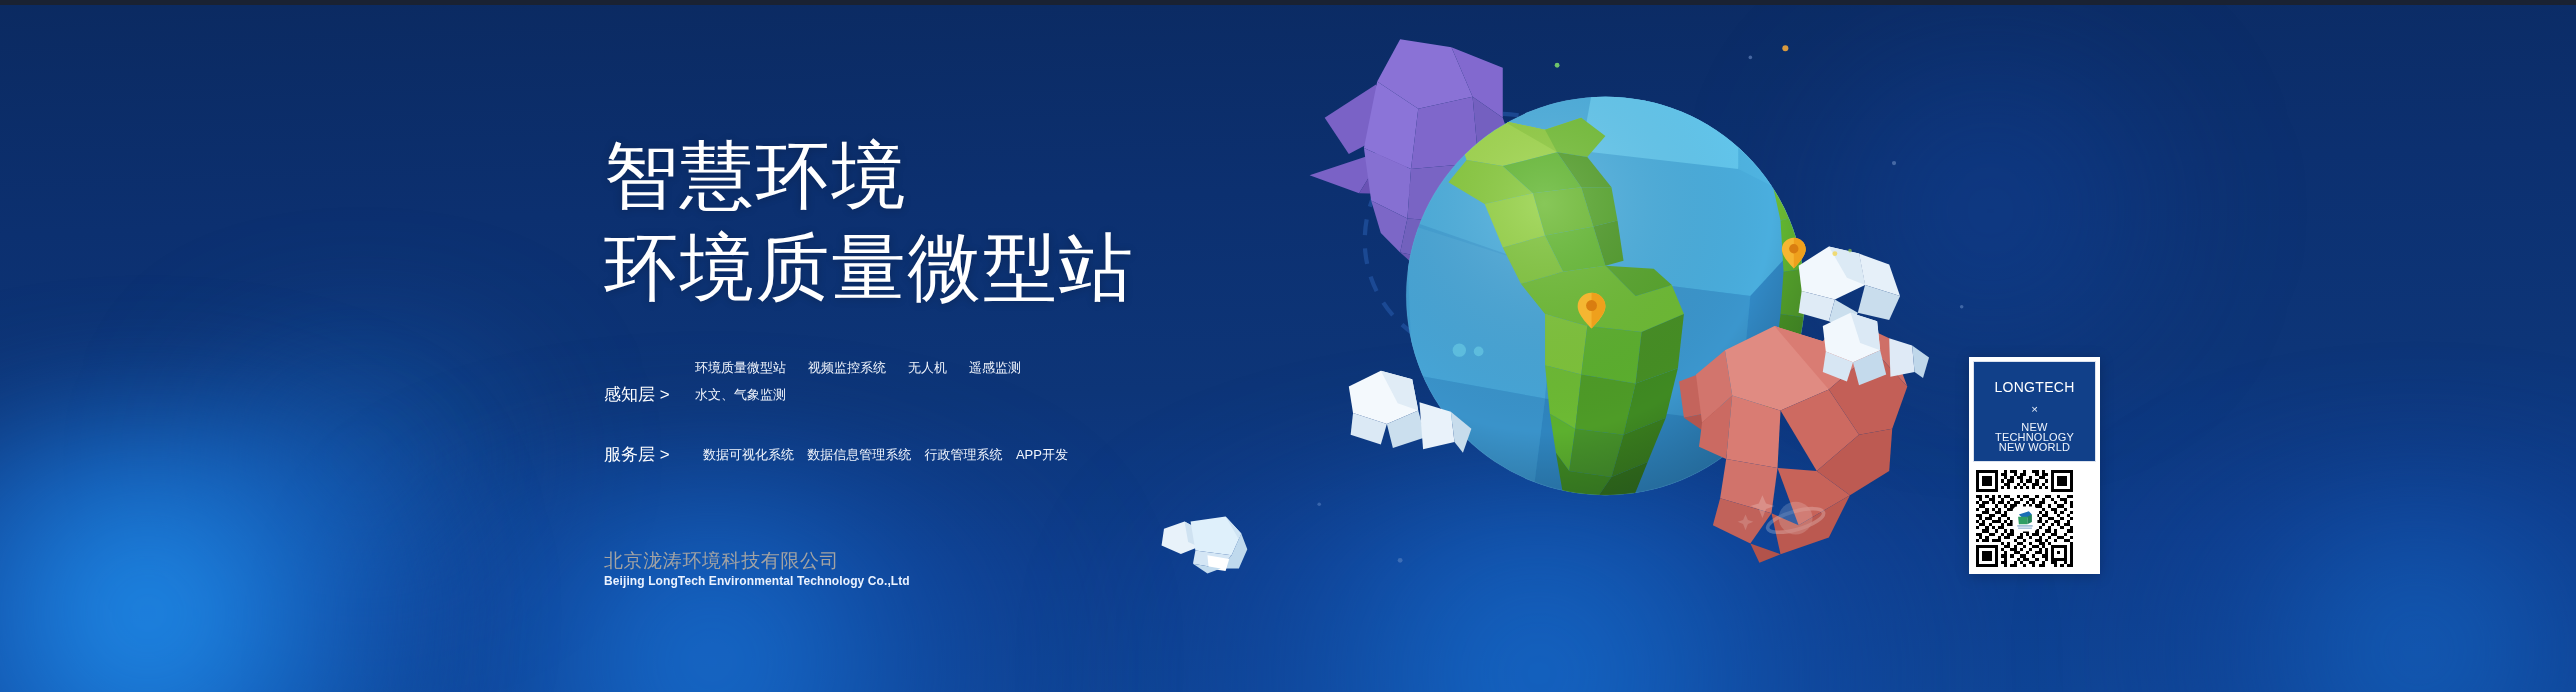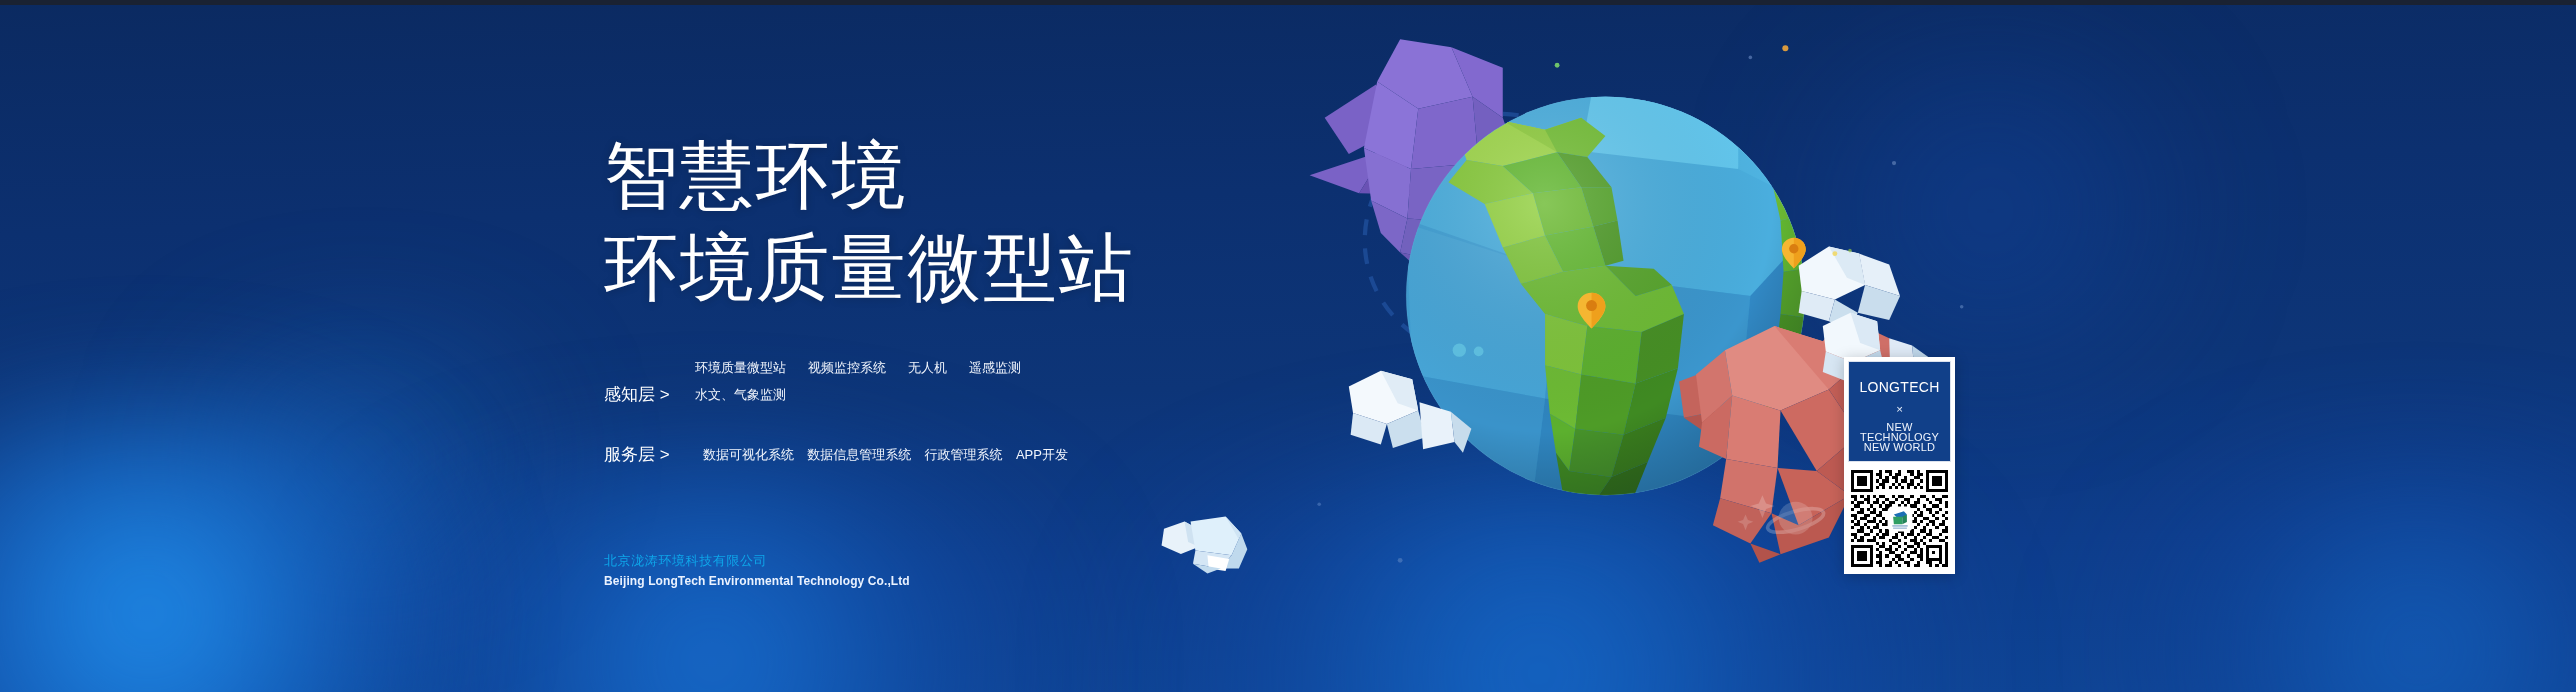--- a/index.html
+++ b/index.html
@@ -94,46 +94,47 @@
   .layer-line.tight .item { margin-right: 13.3px; }
 
   
   .company {
     position: absolute;
     left: 604px;
     top: 548px;
     z-index: 20;
   }
   .company .cn {
-    color: #0ea5e9;
-    font-size: 13px;
+    color: #a3a3a3;
+    font-size: 19px;
     line-height: 25px;
     letter-spacing: 0.6px;
     white-space: nowrap;
   }
   .company .en {
     color: #eaf2ff;
     font-size: 12px;
     line-height: 12px;
     margin-top: 1.8px;
     font-weight: bold;
     letter-spacing: 0.1px;
     white-space: nowrap;
   }
 
   
   .qr-card {
     position: absolute;
-    left: 1844px;
+    left: 1969px;
     top: 357px;
     width: 111px;
     height: 217px;
     background: #ffffff;
     z-index: 30;
     box-shadow: 0 2.4px 13.3px rgba(0,0,0,0.22);
+    padding-left: 20px;
   }
   .qr-card .slogan {
     position: absolute;
     left: 4.2px; top: 3.6px; right: 4.2px; height: 101px;
     background: #114089;
     border: 0.6px solid rgba(255,255,255,0.85);
     box-sizing: border-box;
     color: #ffffff;
     text-align: center;
   }

